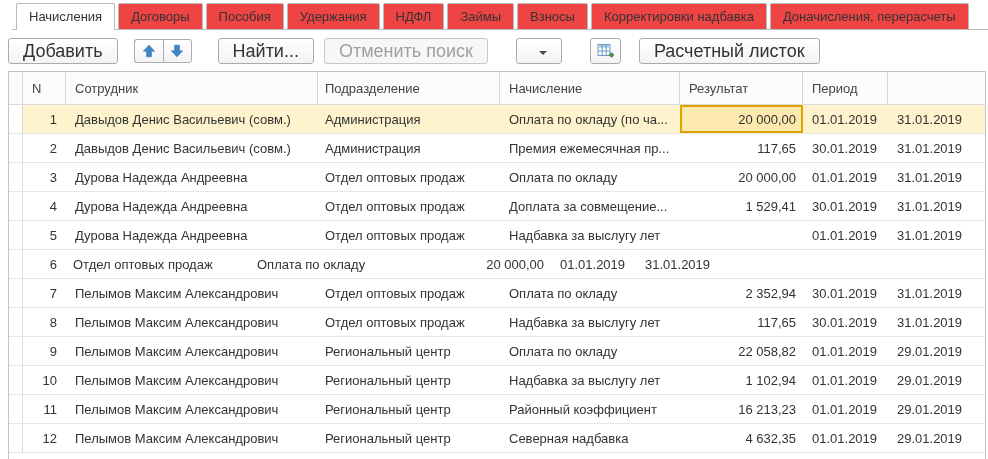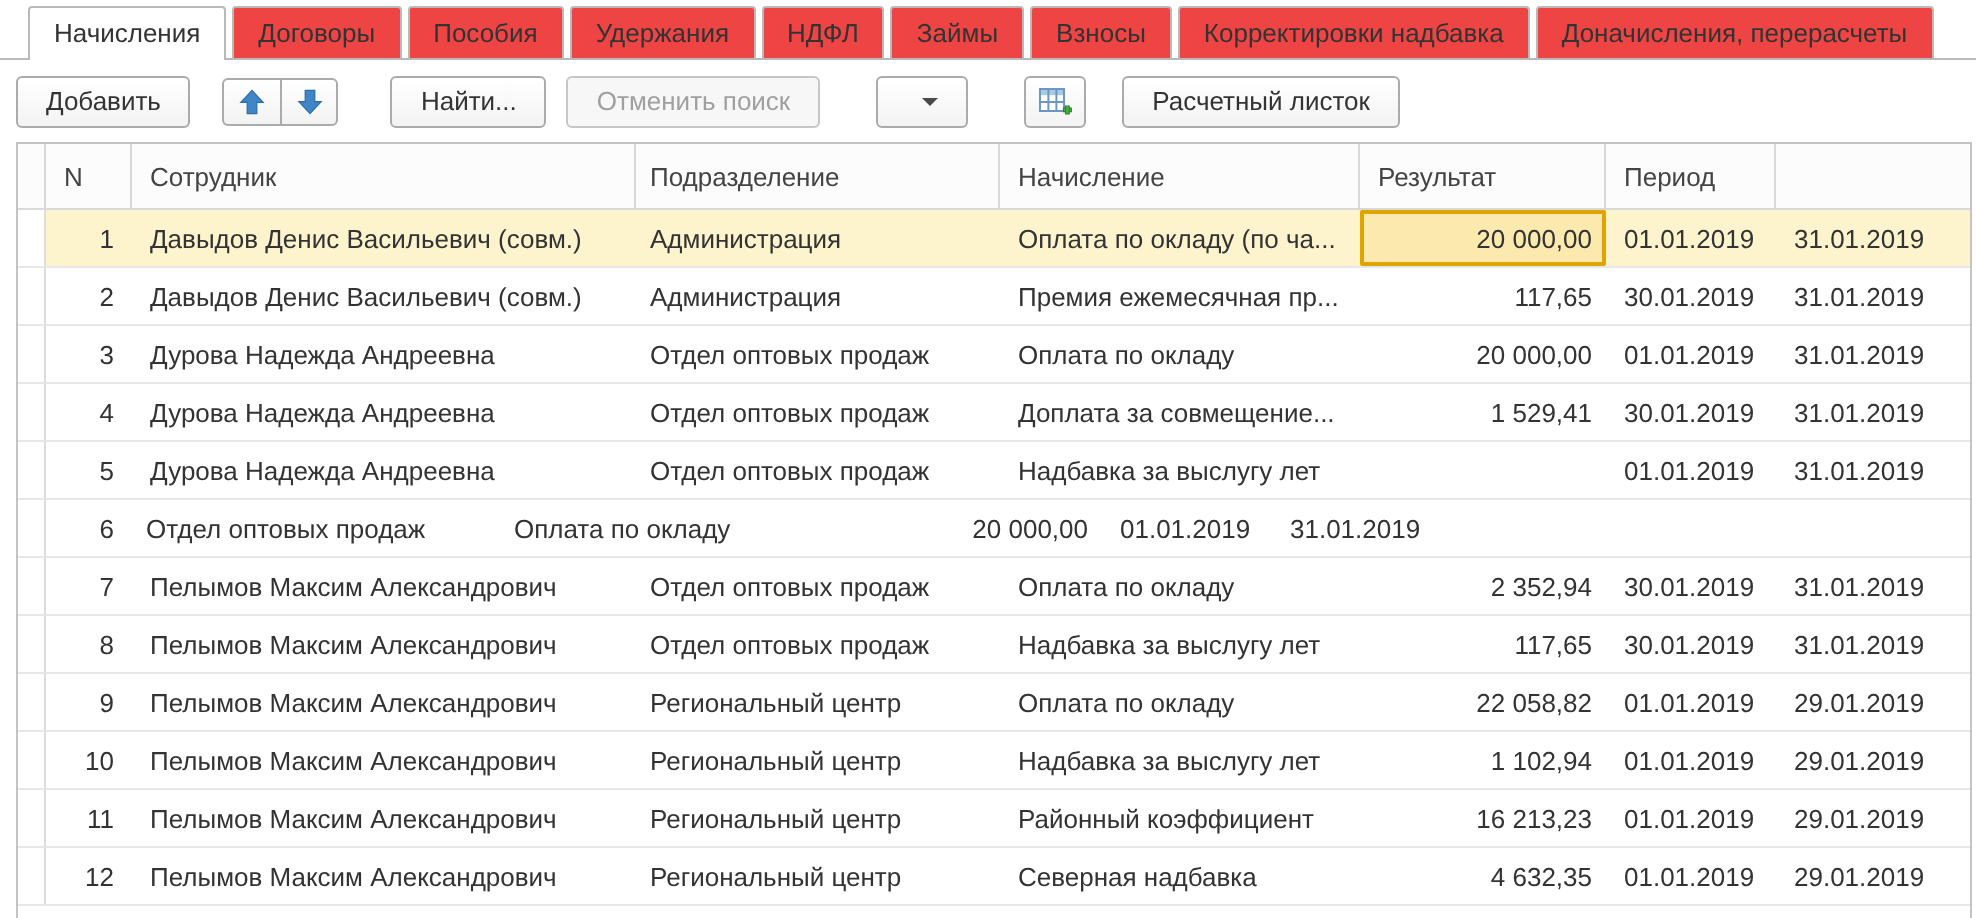--- a/index.html
+++ b/index.html
@@ -6,44 +6,45 @@
   html,body { margin:0; padding:0; }
   body {
     width:988px; height:459px; overflow:hidden;
     background:#fff; color:#333;
     font-family:"Liberation Sans", sans-serif; font-size:13px;
   }
 
   
   .tabbar {
     display:flex; align-items:flex-end;
-    padding:3px 0 0 14px; height:30px;
+    padding:3px 0 0 4px; height:30px;
     border-bottom:1px solid #b9b9b9;
     background:#fff;
+    margin-left:12px;
   }
   .tab {
     padding:5px 12px 5px; margin-right:3px;
     border:1px solid #b9b9b9; border-bottom:none;
     border-radius:2px 2px 0 0;
     background:#ef4444; color:#333; cursor:default;
     white-space:nowrap; line-height:15px;
   }
   .tab.active {
     background:#fff; position:relative; margin-bottom:-1px; padding-bottom:6px;
   }
 
   
   .toolbar {
     display:flex; align-items:center;
     padding:7px 8px 6px; height:41px; background:#fff;
   }
   .btn {
     border:1px solid #ababab; border-radius:3px;
     background:linear-gradient(#ffffff,#f3f3f3);
-    padding:4px 14px; font-size:13px; color:#333;
+    padding:4px 14px; font-size:18px; color:#333;
     font-family:"Liberation Sans", sans-serif;
     line-height:16px; white-space:nowrap; cursor:pointer;
   }
   .btn.disabled { color:#a0a0a0; background:#f7f7f7; border-color:#c6c6c6; cursor:default; }
   .btn-group { display:flex; margin-left:16px; }
   .btn-icon {
     width:29px; padding:4px 0; display:flex; align-items:center; justify-content:center;
   }
   .btn-group .btn-icon:first-child { border-radius:3px 0 0 3px; border-right:none; }
   .btn-group .btn-icon:last-child  { border-radius:0 3px 3px 0; }

